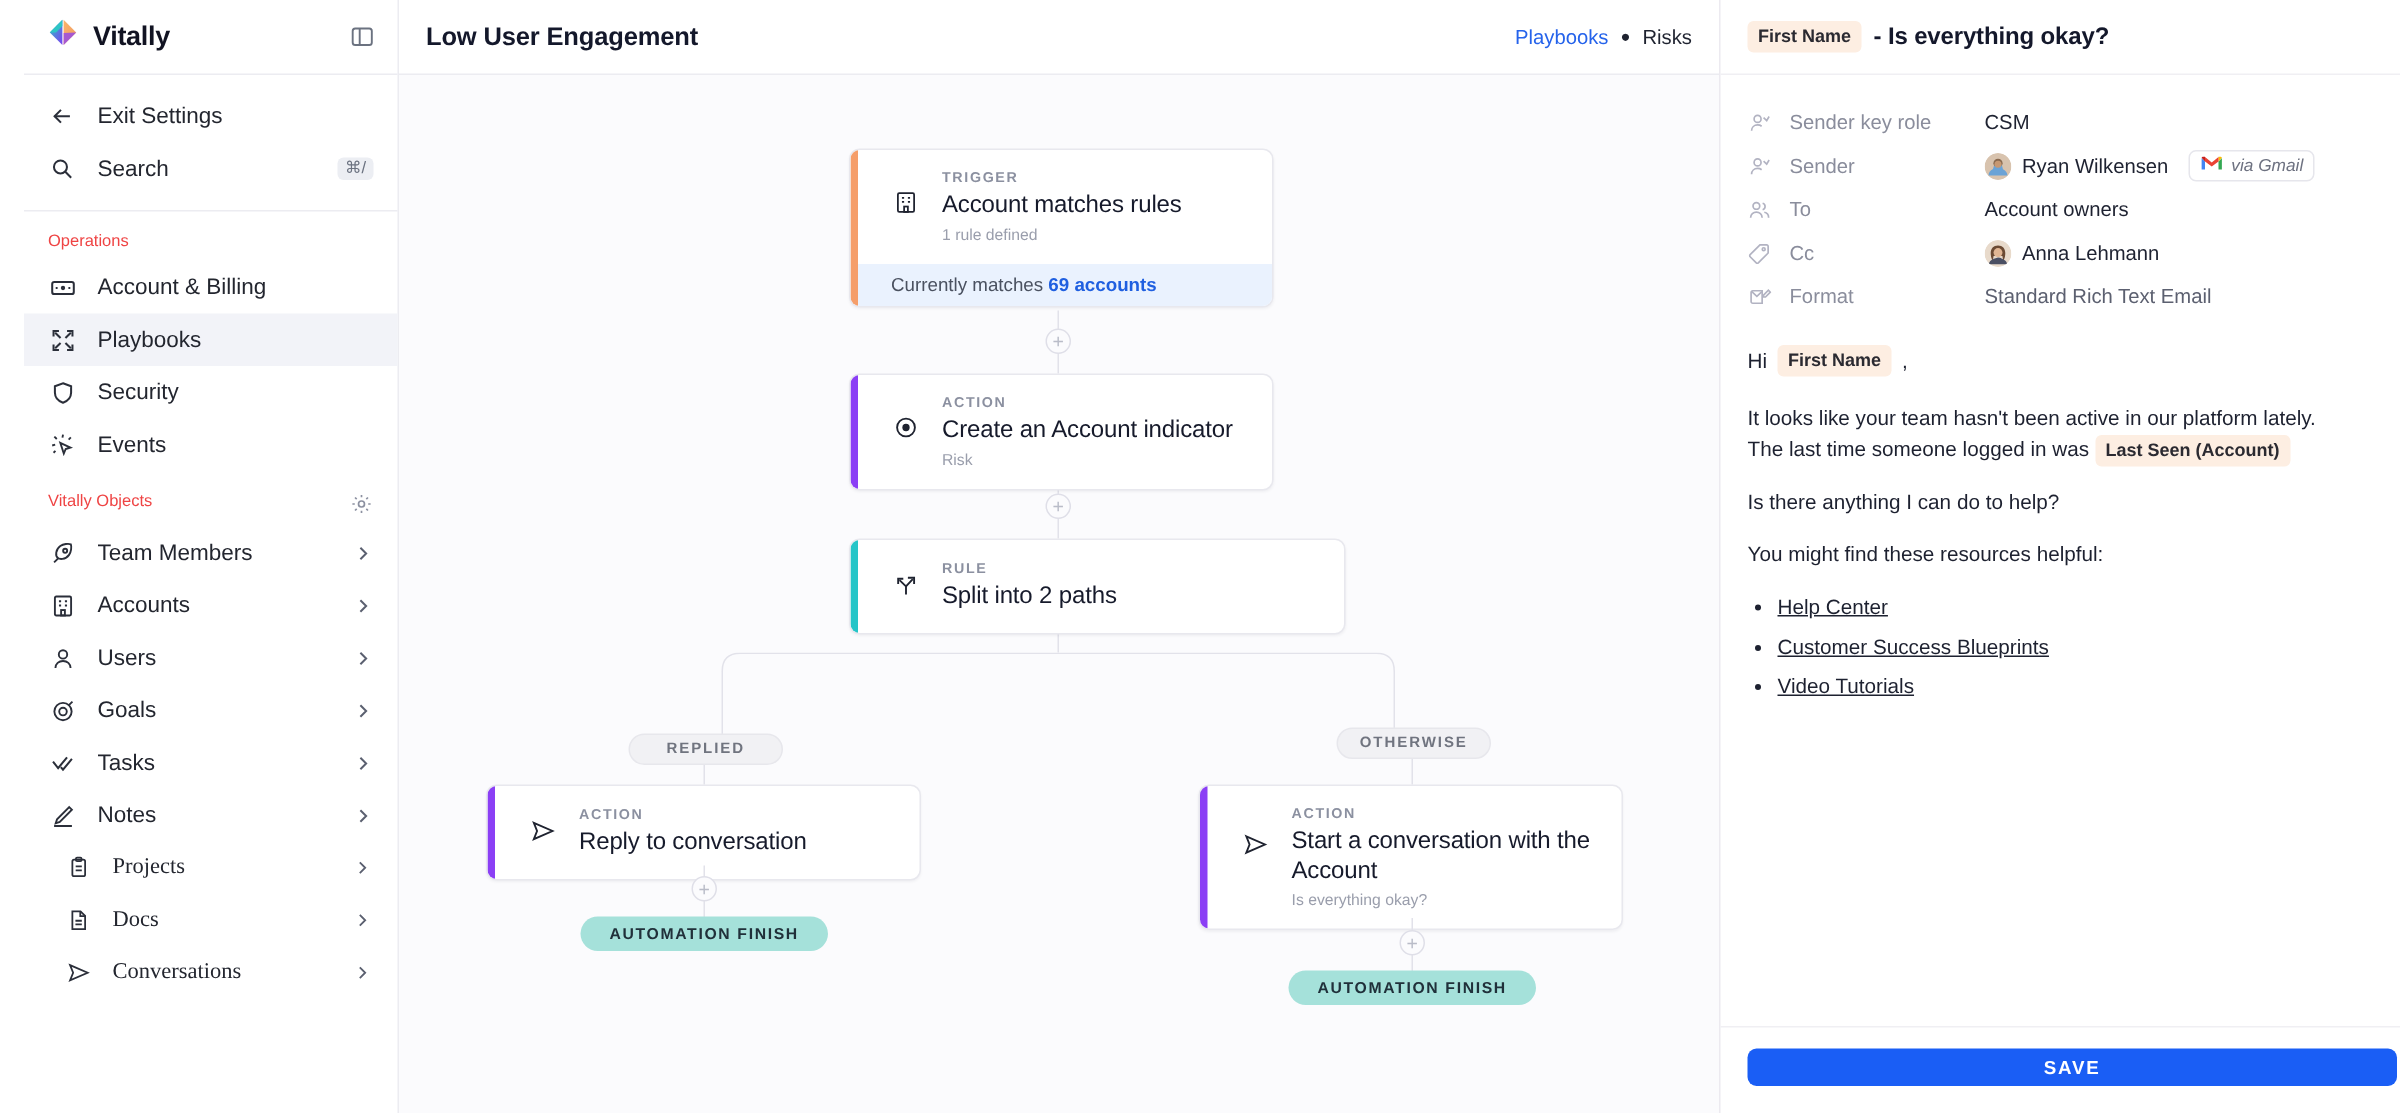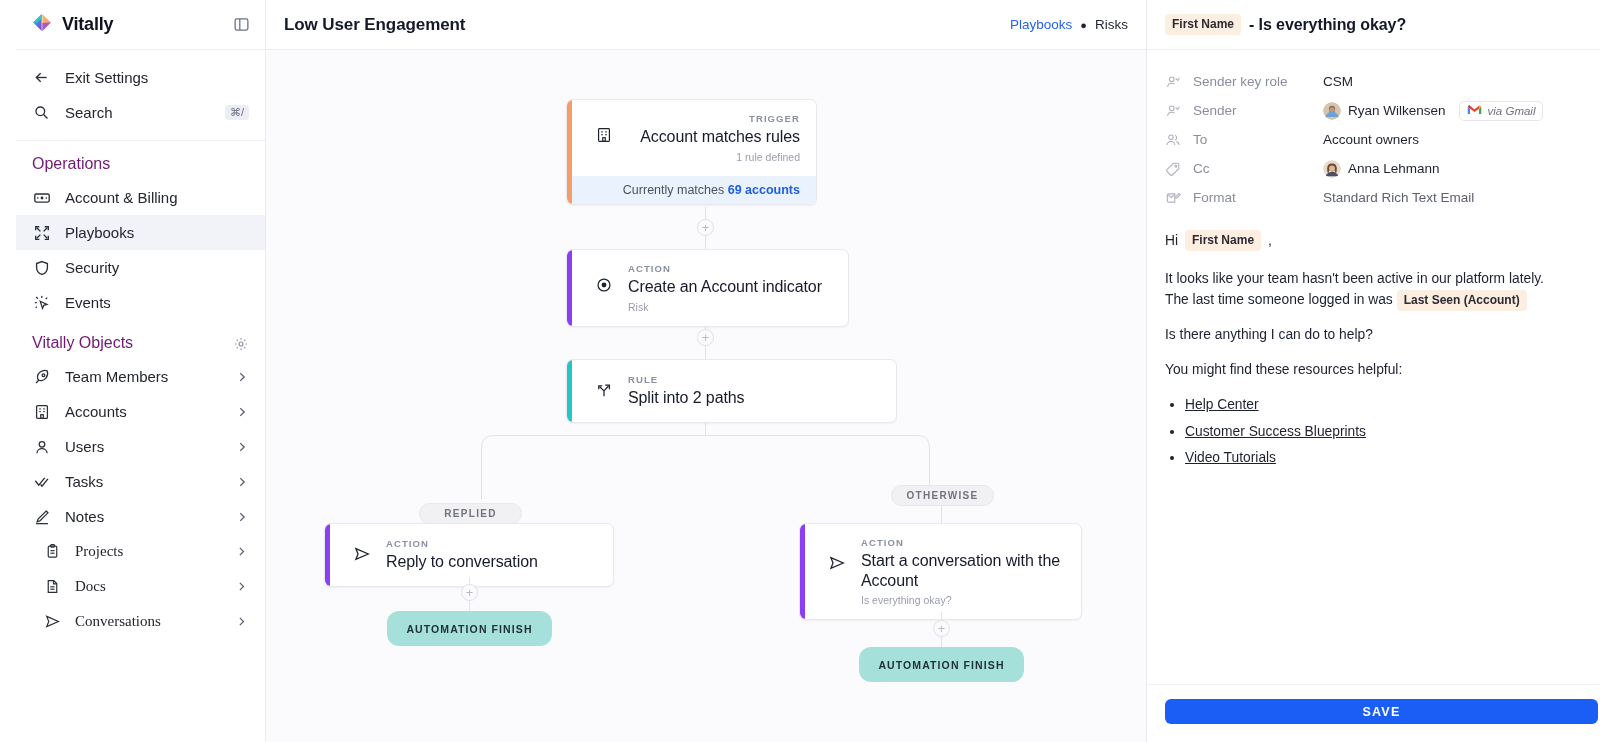--- a/index.html
+++ b/index.html
@@ -38,22 +38,22 @@
     font-size: 15px; color: #23262f;
   }
   .sb-row .ico { width: 19px; height: 19px; flex: 0 0 19px; display:flex; align-items:center; justify-content:center; color:#2b2f3a; }
   .sb-row .lbl { flex: 1; white-space: nowrap; }
   .kbd {
     background: #eceef3; color: #6b7280; font-size: 11px;
     border-radius: 4px; padding: 2px 5px; line-height: 1;
     font-family: "Liberation Sans", sans-serif;
   }
   .sb-group-title {
-    font-size: 16px; color: #701a75; padding: 14px 16px 7px 16px;
-    display:flex; align-items:flex-end; justify-content:space-between;
+    font-size: 11px; color: #ef4444; padding: 14px 16px 7px 16px;
+    display:flex; align-items:flex-start; justify-content:space-between;
   }
   .gear { width:16px; height:16px; color:#8c91a1; cursor:pointer; }
   .sb-row.active { background: #f2f3f8; }
   .chev { width: 14px; height: 14px; color: #5b6070; flex: 0 0 14px; }
   .sb-row.indent { padding-left: 28px; font-family: Liberation Serif, serif; }
   .sb-row.indent .ico { width:17px; height:17px; flex:0 0 17px;}
 
   
   .main { flex: 1 1 auto; display: flex; flex-direction: column; min-width: 0; }
   .main-header {
@@ -105,21 +105,21 @@
     display: flex; align-items: center; justify-content: center;
     font-size: 13px; line-height: 1; cursor: pointer; z-index: 3;
   }
   .branch-pill {
     position: absolute; background: #f1f1f4; border: 1px solid #e7e7ec;
     border-radius: 11px; height: 21px; display: flex; align-items: center; justify-content: center;
     font-size: 10px; letter-spacing: 1.3px; font-weight: bold; color: #70747f;
     z-index: 2; cursor: pointer;
   }
   .finish-pill {
-    position: absolute; background: #a5e1da; border-radius: 12px; height: 35px;
+    position: absolute; background: #a5e1da; border-radius: 12px; height: 23px;
     display: flex; align-items: center; justify-content: center;
     font-size: 10.5px; letter-spacing: 1.1px; font-weight: bold; color: #20303a;
     z-index: 2;
   }
   .elbow { position: absolute; }
   .elbow svg { display: block; }
 
   
   .rpanel {
     width: 470px; flex: 0 0 470px; height: 742px;
@@ -330,20 +330,35 @@
       </span>
       <span class="lbl">Users</span>
       <span class="chev">
         <svg width="14" height="14" viewBox="0 0 20 20" fill="none" stroke="currentColor" stroke-width="1.9">
             <polyline points="7.5,4.5 13,10 7.5,15.5"></polyline>
           </svg>
       </span>
     </div>
     <div class="sb-row">
       <span class="ico">
+        <svg width="18" height="18" viewBox="0 0 20 20" fill="none" stroke="currentColor" stroke-width="1.4">
+          <circle cx="10" cy="10.4" r="6.4"></circle>
+            <circle cx="10" cy="10.4" r="2.8"></circle>
+            <path d="M14 6 17 3"></path>
+        </svg>
+      </span>
+      <span class="lbl">Goals</span>
+      <span class="chev">
+        <svg width="14" height="14" viewBox="0 0 20 20" fill="none" stroke="currentColor" stroke-width="1.9">
+            <polyline points="7.5,4.5 13,10 7.5,15.5"></polyline>
+          </svg>
+      </span>
+    </div>
+    <div class="sb-row">
+      <span class="ico">
         <svg width="18" height="18" viewBox="0 0 20 20" fill="none" stroke="currentColor" stroke-width="1.5">
           <polyline points="2.6,8.6 6.4,13.4 13,5.4"></polyline>
             <polyline points="8.4,12.6 10,14.6 16.6,6.6"></polyline>
         </svg>
       </span>
       <span class="lbl">Tasks</span>
       <span class="chev">
         <svg width="14" height="14" viewBox="0 0 20 20" fill="none" stroke="currentColor" stroke-width="1.9">
             <polyline points="7.5,4.5 13,10 7.5,15.5"></polyline>
           </svg>
@@ -433,21 +448,21 @@
         </div>
 
       <div class="vline" style="left:439px; top:363px; height:22px;"></div>
 
       <div class="elbow" style="left:203px; top:385px;">
         <svg width="475" height="65" viewBox="0 0 475 65" fill="none" stroke="#e2e2ea" stroke-width="1">
           <path d="M236.5 0.5 L236.5 0.5 M12.5 64.5 L12.5 12.5 Q12.5 0.5 24.5 0.5 L448.5 0.5 Q460.5 0.5 460.5 12.5 L460.5 64.5"></path>
         </svg>
       </div>
 
-      <div class="node" style="left:300px; top:49px; width:251px;text-align:right;">
+      <div class="node" style="left:300px; top:49px; width:283px;">
         <div class="accent" style="background:#f59e6a;"></div>
         <div class="node-body">
           <span class="node-ico">
             <svg width="18" height="18" viewBox="0 0 20 20" fill="none" stroke="currentColor" stroke-width="1.3">
               <rect x="4" y="3" width="12" height="14" rx="1"></rect>
               <line x1="7" y1="6.5" x2="8.6" y2="6.5"></line>
                 <line x1="11.4" y1="6.5" x2="13" y2="6.5"></line>
               <line x1="7" y1="9.6" x2="8.6" y2="9.6"></line>
                 <line x1="11.4" y1="9.6" x2="13" y2="9.6"></line>
               <rect x="8.6" y="13" width="2.8" height="4"></rect>
@@ -492,21 +507,21 @@
                 <polyline points="4.2,9.2 4.2,5.4 8,5.4"></polyline>
             </svg>
           </span>
           <div class="node-text">
             <div class="node-kind">RULE</div>
             <div class="node-name">Split into 2 paths</div>
           </div>
         </div>
       </div>
 
-      <div class="branch-pill" style="left:153px; top:453px; width:103px;">REPLIED</div>
+      <div class="branch-pill" style="left:153px; top:439px; width:103px;">REPLIED</div>
       <div class="vline" style="left:203px; top:456px; height:17px;"></div>
       <div class="node" style="left:58px; top:473px; width:290px;">
         <div class="accent" style="background:#8b3ff5;"></div>
         <div class="node-body" style="padding-top:14px; padding-bottom:14px;">
           <span class="node-ico" style="margin-top:6px;">
             <svg width="18" height="18" viewBox="0 0 20 20" fill="none" stroke="currentColor" stroke-width="1.4">
               <path d="M3.2 4 17 10 3.2 16 5.6 10z"></path>
             </svg>
           </span>
           <div class="node-text">

